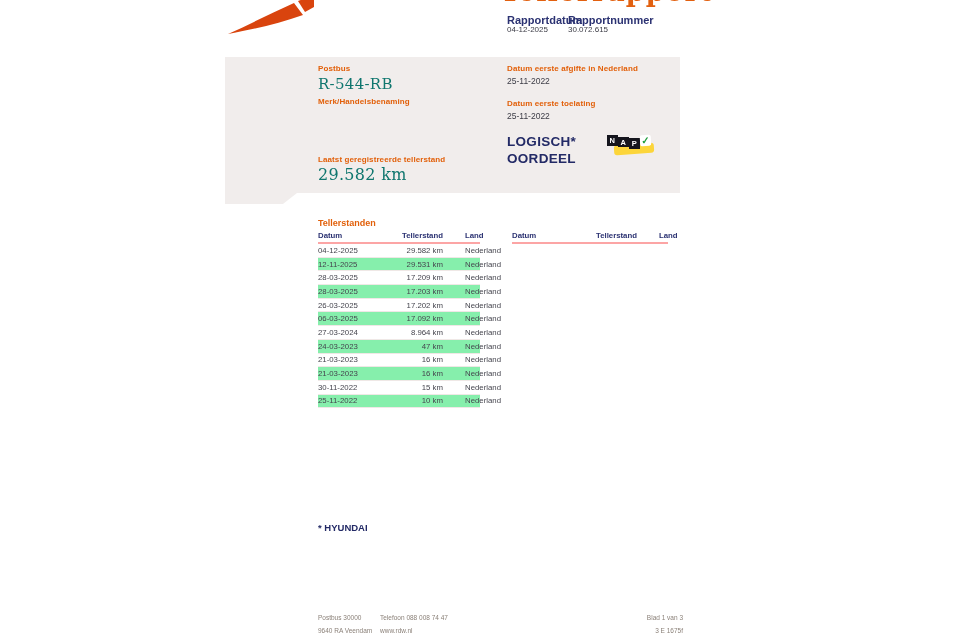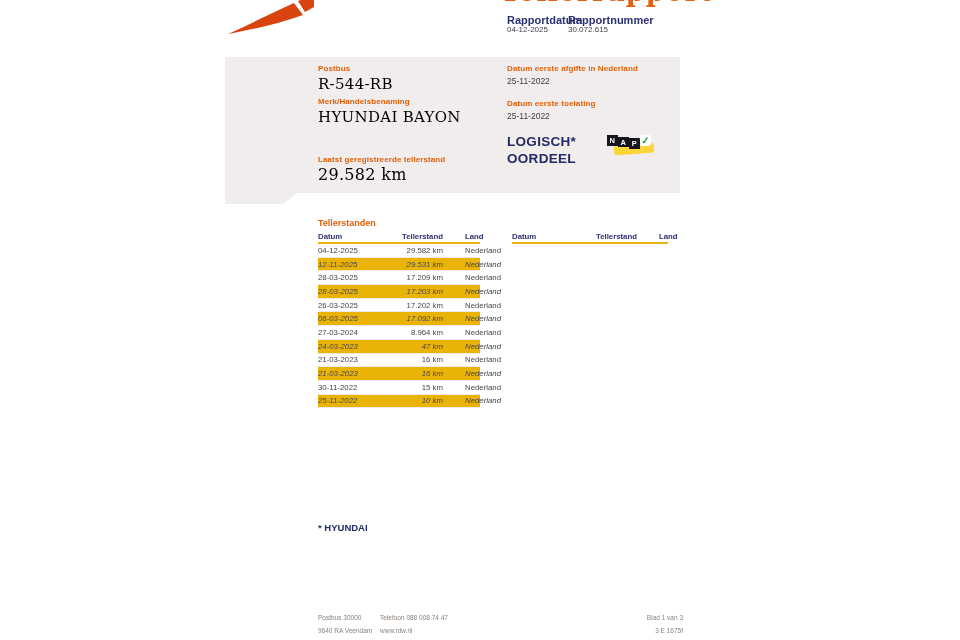--- a/index.html
+++ b/index.html
@@ -20,21 +20,21 @@
   .hdr-value { font-size:8px; color:#3c3c46; }
   
   .card { left:225px; top:57px; width:455px; height:136px; background:#f1edec; }
   .card-notch {
     left:225px; top:193px; width:72px; height:11px; background:#f1edec;
     clip-path:polygon(0 0, 100% 0, 80.5% 100%, 0 100%);
   }
   .lbl { font-size:8px; font-weight:bold; color:#e2600a; letter-spacing:0.1px; }
   .val-sm { font-size:8.5px; color:#3c3c46; }
   .val-big {
-    font-family:"DejaVu Serif", serif; font-size:15px; color:#000000; letter-spacing:0.3px;text-align:center;
+    font-family:"DejaVu Serif", serif; font-size:15px; color:#0f766e; letter-spacing:0.3px;text-align:center;
   }
   .oordeel {
     font-size:13.5px; font-weight:bold; color:#232a66; letter-spacing:0.3px; line-height:17px;
   }
   
   .nap { left:607px; top:135px; width:50px; height:22px; }
   .nap-yellow {
     position:absolute; left:7px; top:9px; width:40px; height:10px;
     background:#fcd53a; border-radius:3px; transform:rotate(-4deg);
   }
@@ -44,29 +44,29 @@
   }
   .nap-check-box {
     position:absolute; left:33px; top:0px; width:11px; height:11px;
     background:#ffffff; border-radius:2px; transform:rotate(-4deg);
     color:#1f9d3c; font-size:10px; font-weight:bold; text-align:center; line-height:11px;
   }
   
   .section-title { font-size:9px; font-weight:bold; color:#e2600a; }
   .ttable { position:absolute; top:232px; }
   .thead {
-    display:flex; height:12px; padding-bottom:2px;
-    border-bottom:2px solid #eab308;
+    display:flex; height:12px; align-items:flex-end; padding-bottom:2px;
+    border-bottom:2px solid #fca5a5;
     font-size:7.8px; font-weight:bold; color:#2b3272;
   }
   .trow {
     display:flex; height:13.7px; align-items:center;
     font-size:7.8px; color:#45454e; border-bottom:0.5px solid #efe8e6;
   }
-  .trow.alt { background:#eab308;font-style:italic; }
+  .trow.alt { background:#86efac; }
   .c-datum { flex:0 0 70px; text-align:left; }
   .c-tellerstand { flex:0 0 55px; text-align:right; }
   .c-land { flex:1 1 auto; text-align:right;margin-left:22px; }
   
   .fn-title { font-size:9.5px; font-weight:bold; color:#232a66; }
   .fn-text { font-size:7.8px; line-height:13px; color:#b26a42; width:366px; }
   
   .foot { font-size:6.5px; color:#8b8179; }
   .foot-right { width:100px; text-align:right; }
 </style>
@@ -88,21 +88,20 @@
   <div class="abs hdr-label" style="left:568px; top:14px;">Rapportnummer</div>
   <div class="abs hdr-value" style="left:568px; top:25px;">30.072.615</div>
 
   <div class="abs card"></div>
   <div class="abs card-notch"></div>
 
   <div class="abs lbl" style="left:318px; top:64px;">Postbus</div>
   <div class="abs val-big" style="left:318px; top:75px;">R-544-RB</div>
 
   <div class="abs lbl" style="left:318px; top:97px;text-align:center;">Merk/Handelsbenaming</div>
-  <div class="abs val-big" style="left:318px; top:108px;">HYUNDAI BAYON</div>
 
   <div class="abs lbl" style="left:507px; top:64px;">Datum eerste afgifte in Nederland</div>
   <div class="abs val-sm" style="left:507px; top:76px;">25-11-2022</div>
 
   <div class="abs lbl" style="left:507px; top:99px;">Datum eerste toelating</div>
   <div class="abs val-sm" style="left:507px; top:111px;">25-11-2022</div>
 
   <div class="abs oordeel" style="left:507px; top:133px;">LOGISCH*</div>
   <div class="abs oordeel" style="left:507px; top:150px;">OORDEEL</div>
 

